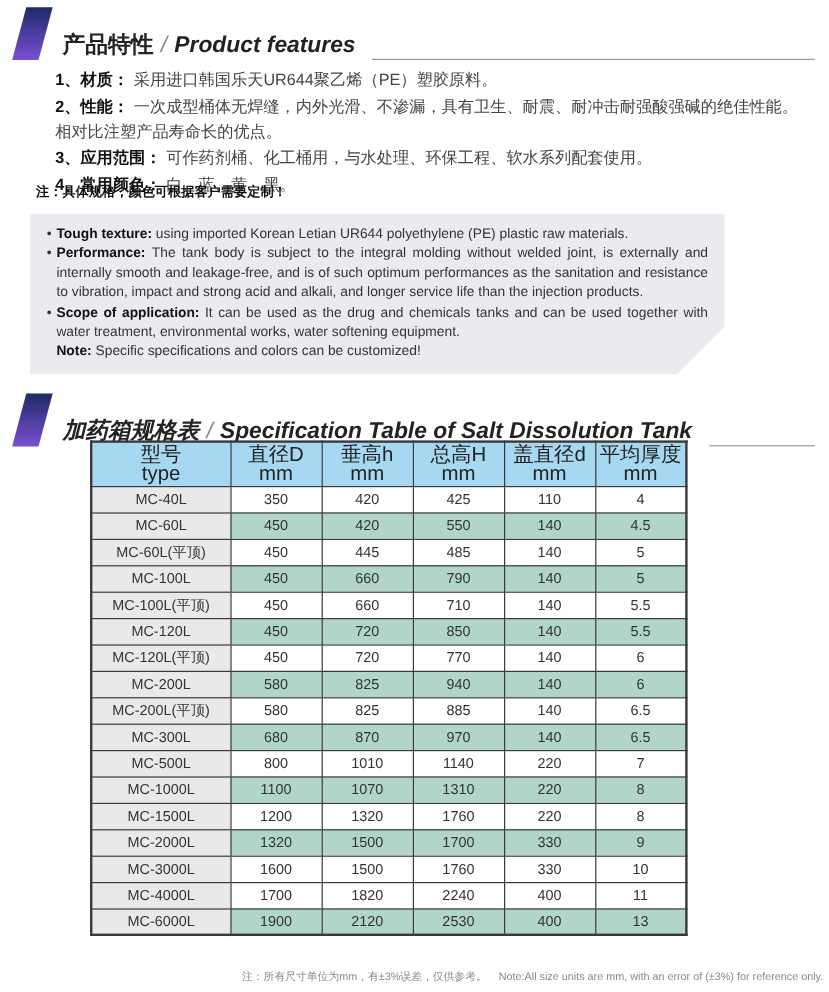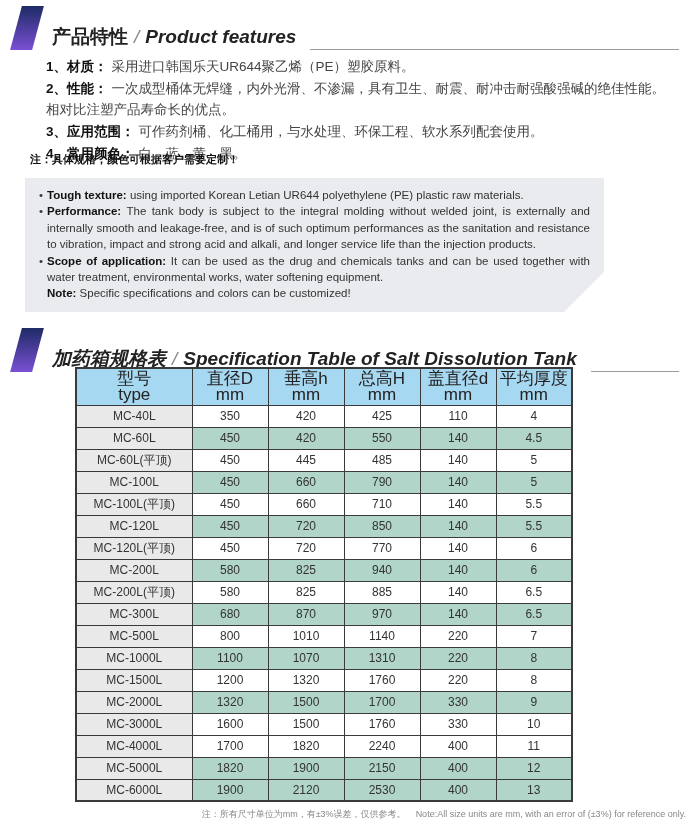--- a/index.html
+++ b/index.html
@@ -289,28 +289,20 @@
       </tr>
       <tr>
         <td class="col-type">MC-4000L</td>
         <td class="col-val">1700</td>
         <td class="col-val">1820</td>
         <td class="col-val">2240</td>
         <td class="col-val">400</td>
         <td class="col-val">11</td>
       </tr>
       <tr class="hl">
-        <td class="col-type">MC-5000L</td>
-        <td class="col-val">1820</td>
-        <td class="col-val">1900</td>
-        <td class="col-val">2150</td>
-        <td class="col-val">400</td>
-        <td class="col-val">12</td>
-      </tr>
-      <tr class="hl">
         <td class="col-type">MC-6000L</td>
         <td class="col-val">1900</td>
         <td class="col-val">2120</td>
         <td class="col-val">2530</td>
         <td class="col-val">400</td>
         <td class="col-val">13</td>
       </tr>
     </tbody>
 </table>
 

